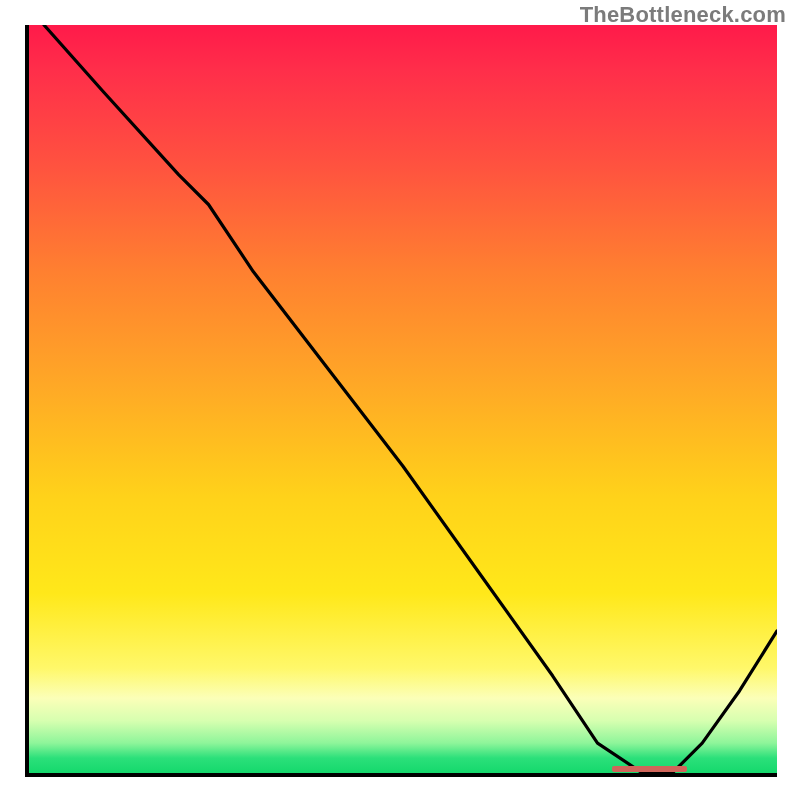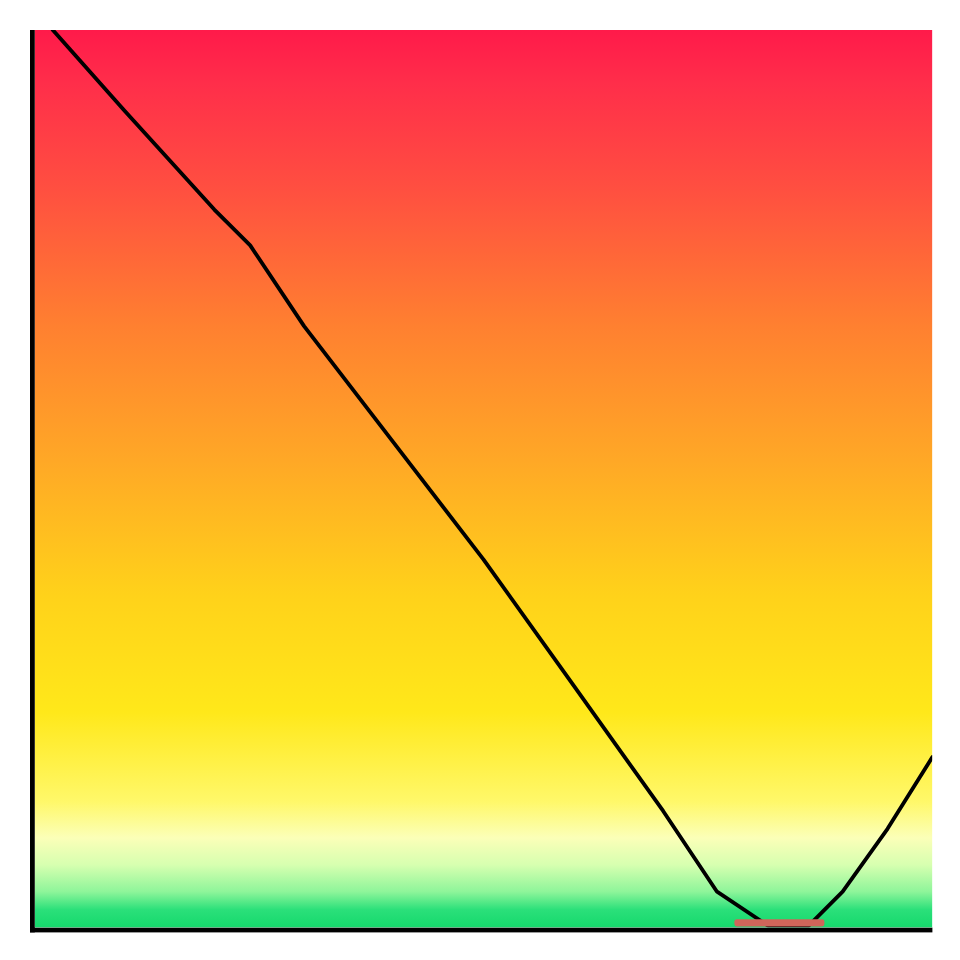--- a/index.html
+++ b/index.html
@@ -71,20 +71,21 @@
     height: 6px;
     border-radius: 2px;
     background: #d0655a;
     bottom: 1px;
   }
 </style>
 </head>
 <body>
 
 <div class="container">
+  <div class="attribution">TheBottleneck.com</div>
 
   <div class="plot-area">
     <div class="gradient"></div>
 
     <svg class="curve" viewBox="0 0 748 748" preserveAspectRatio="none">
       <path id="curve-path" d="M15.0 0.0 L74.8 67.3 L149.6 149.6 L179.5 179.5 L224.4 246.8 L299.2 344.1 L374.0 441.3 L448.8 546.0 L523.6 650.8 L568.5 718.1 L613.4 748.0 L643.3 748.0 L673.2 718.1 L710.6 665.7 L748.0 605.9" fill="none" stroke="#000000" stroke-width="3.2" stroke-linejoin="round" stroke-linecap="round"></path>
     </svg>
 
     <div class="floor-marker" id="floor-marker" style="left: 583.44px; width: 74.8px; background: rgb(208, 101, 90);"></div>
   </div>

